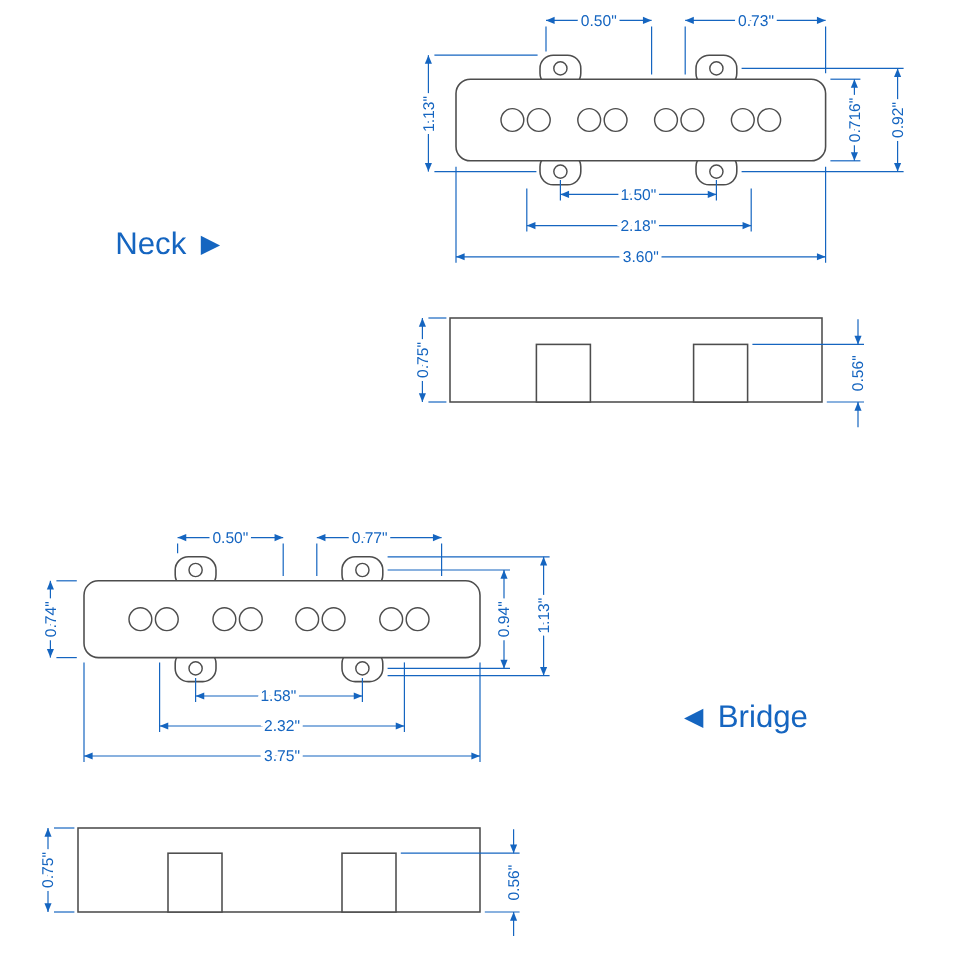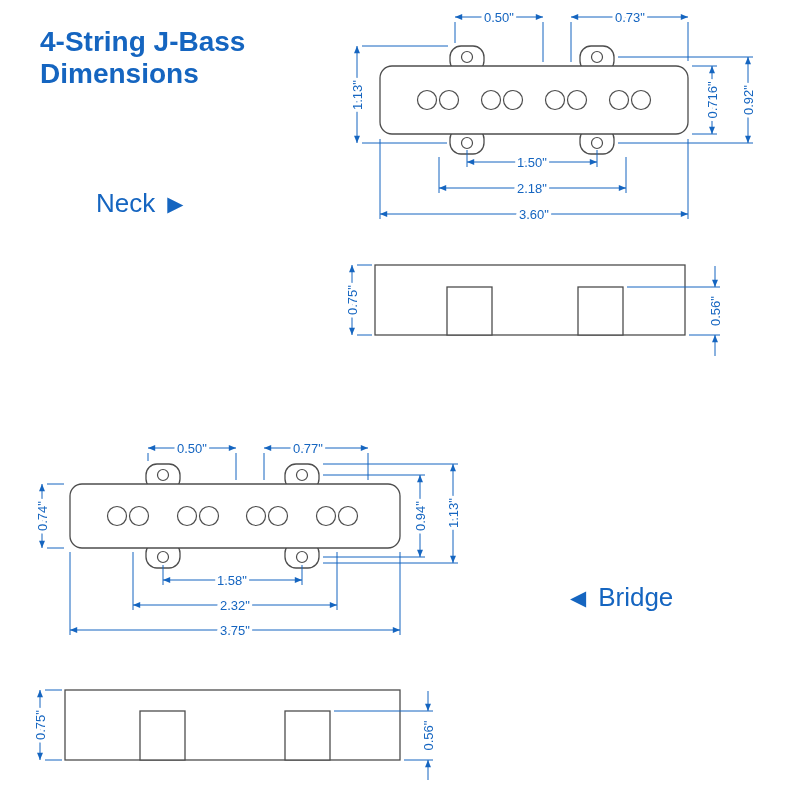--- a/index.html
+++ b/index.html
@@ -229,24 +229,20 @@
       <text class="dim-text" x="44.5" y="725" transform="rotate(-90 44.5 725)">0.75"</text>
 
       <line class="ext" x1="334" y1="711" x2="433" y2="711"></line>
       <line class="ext" x1="404" y1="760" x2="433" y2="760"></line>
       <line class="dim" x1="428" y1="691" x2="428" y2="711" marker-end="url(#aE)"></line>
       <line class="dim" x1="428" y1="780" x2="428" y2="760" marker-end="url(#aE)"></line>
       <text class="dim-text" x="432.5" y="735.5" transform="rotate(-90 432.5 735.5)">0.56"</text>
     </g>
   </svg>
 
-  <div class="title">
-    <div>4-String J-Bass</div>
-    <div>Dimensions</div>
-  </div>
 
   <div class="side-label neck-label">
     <span>Neck</span>
     <span class="tri">▶</span>
   </div>
 
   <div class="side-label bridge-label">
     <span class="tri">◀</span>
     <span>Bridge</span>
   </div>

